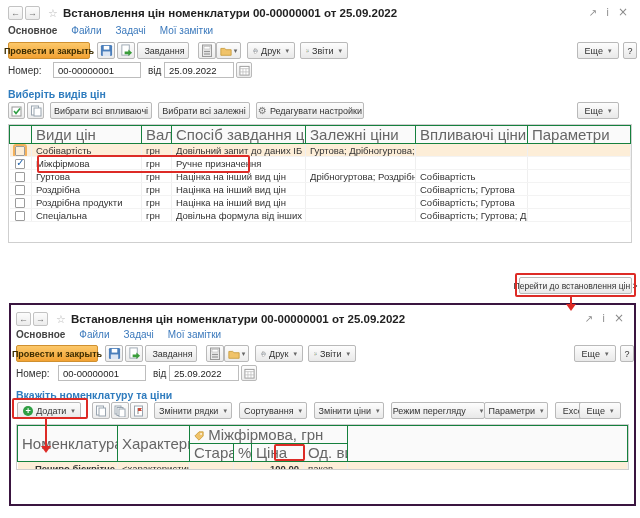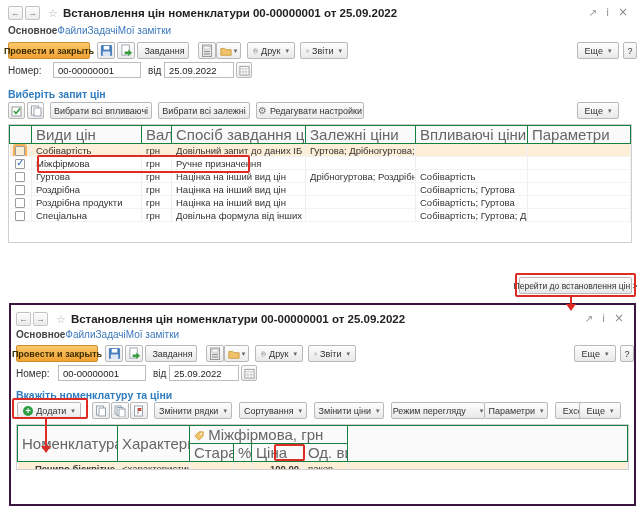--- a/index.html
+++ b/index.html
@@ -15,21 +15,21 @@
   
   .titlebar { position:absolute; height:18px; display:flex; align-items:center; }
   .navbtn { width:15px; height:14px; border:1px solid #c3c3c3; border-radius:2px; background:linear-gradient(#fdfdfd,#ececec);
             font-size:9px; color:#777; display:inline-flex; align-items:center; justify-content:center; margin-right:2px; }
   .star { color:#b9b9b9; font-size:11px; margin:0 5px 0 6px; font-family:"DejaVu Sans",sans-serif; }
   .wtitle { font-size:11.5px; font-weight:bold; color:#222; white-space:nowrap; }
   .wctrl { position:absolute; display:flex; gap:9px; align-items:center; color:#8a8a8a; font-size:10px; }
   .wctrl span { cursor:default; font-family:"DejaVu Sans",sans-serif; }
 
   
-  .tabs { position:absolute; display:flex; font-size:10px; align-items:center; }
+  .tabs { position:absolute; display:flex; gap:14px; font-size:10px; align-items:center; }
   .tab { color:#3b79bc; }
   .tab.active { color:#444; font-weight:bold; }
 
   
   .btn { position:absolute; height:17px; display:inline-flex; align-items:center; justify-content:center; gap:3px;
          padding:0 5px; border:1px solid #b9b9b9; border-radius:2px; background:linear-gradient(#fdfdfd,#e9e9e9);
          font-size:9.5px; color:#333; white-space:nowrap; }
   .btn-sm { font-size:9px; }
   .btn-primary { background:linear-gradient(#fcc86a,#f2a233); border-color:#cf9030; font-weight:bold; color:#3c2c00; }
   .caret { font-size:7px; color:#666; font-family:"DejaVu Sans",sans-serif; margin-left:2px; }
@@ -166,21 +166,21 @@
     <span class="input" style="left:53px; top:62px; width:88px;">00-00000001</span>
     <span class="flabel" style="left:148px; top:65px;">від</span>
     <span class="input" style="left:164px; top:62px; width:70px;">25.09.2022</span>
     <span class="ibtn" style="left:236px; top:62px; width:16px; height:16px;">
       <svg width="11" height="11" viewBox="0 0 12 12">
           <rect x="1" y="1.5" width="10" height="9.5" fill="#fff" stroke="#999"></rect>
           <path d="M1 4 h10 M4.3 4 v7 M7.6 4 v7 M1 7.5 h10" stroke="#bbb" stroke-width="0.8"></path>
         </svg>
     </span>
 
-    <div class="heading" style="left:8px; top:88px;">Виберіть запит цін</div>
+    <div class="heading" style="left:8px; top:88px;">Виберіть видів цін</div>
 
     <span class="ibtn" style="left:8px; top:102px; width:17px;">
       <svg width="12" height="12" viewBox="0 0 12 12">
           <rect x="1" y="2" width="9" height="9" fill="#fff" stroke="#999"></rect>
           <path d="M3 6 l2 2.5 4 -5" stroke="#2f9e44" stroke-width="1.6" fill="none"></path>
         </svg>
     </span>
     <span class="ibtn" style="left:27px; top:102px; width:17px;">
       <svg width="12" height="12" viewBox="0 0 12 12">
           <rect x="1.5" y="1" width="7" height="9" fill="#fff" stroke="#9aa5b0"></rect>

